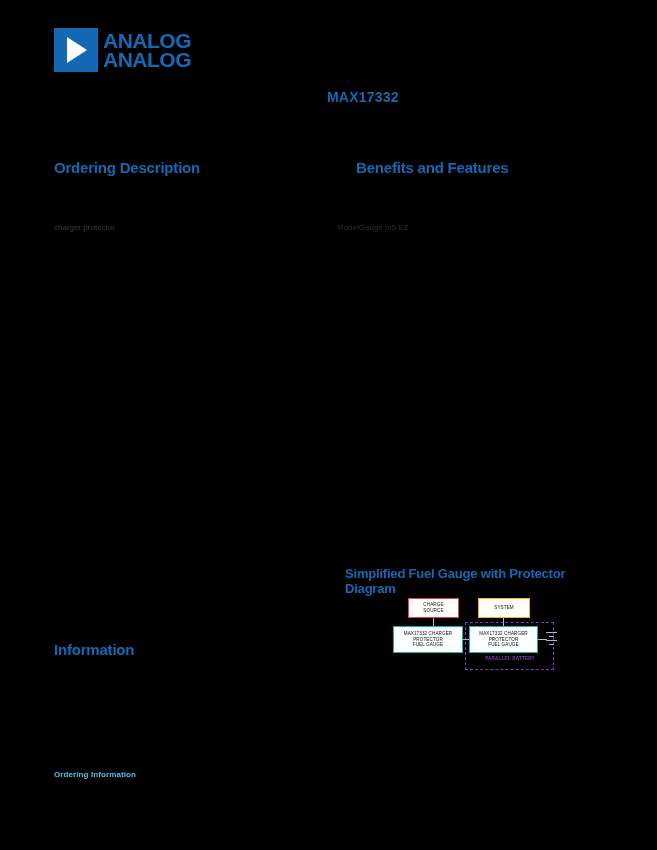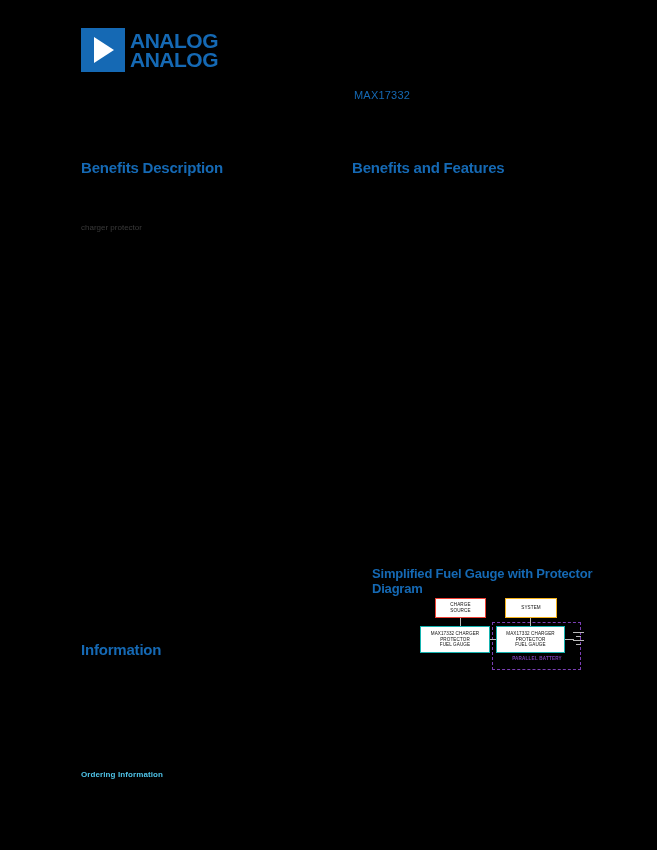--- a/index.html
+++ b/index.html
@@ -14,21 +14,20 @@
     position: relative;
     overflow: hidden;
     font-family: "Liberation Sans", sans-serif;
     color: #1a1a1a;
   }
 
   .page {
     position: absolute;
     inset: 0;
     background: #000000;
-    margin-left: 27px;
   }
 
   
   .logo {
     position: absolute;
     left: 54px;
     top: 28px;
     display: flex;
     align-items: center;
     gap: 5px;
@@ -59,39 +58,39 @@
     color: #1569b4;
     font-size: 21px;
   }
   .logo-text span { display: block; white-space: nowrap; }
 
   
   .partno {
     position: absolute;
     left: 327px;
     top: 89px;
-    font-size: 11px;
-    font-weight: 400;
+    font-size: 14px;
+    font-weight: 700;
     color: #1569b4;
     letter-spacing: 0.2px;
     line-height: 1.15;
     white-space: pre-line;
   }
 
   
   .h-section {
     position: absolute;
     font-size: 15px;
     font-weight: 700;
     color: #1569b4;
     letter-spacing: -0.2px;
     white-space: nowrap;
   }
   #h-general-description { left: 54px; top: 159px; }
-  #h-benefits-features  { left: 325px; top: 159px; text-align: center; }
+  #h-benefits-features  { left: 356px; top: 159px; text-align: center; }
   #h-applications       { left: 54px; top: 641px; }
 
   .h-diagram {
     position: absolute;
     left: 345px;
     top: 566px;
     width: 225px;
     font-size: 13px;
     font-weight: 700;
     color: #1569b4;
@@ -226,32 +225,35 @@
       <div class="tri"></div>
     </div>
     <div class="logo-text">
       <span>ANALOG</span>
       <span>ANALOG</span>
     </div>
   </div>
 
   <div class="partno">MAX17332</div>
 
-  <div class="h-section" id="h-general-description">Benefits Description</div>
+  <div class="h-section" id="h-general-description">Ordering Description</div>
 
   <div class="h-section" id="h-benefits-features">Benefits and Features</div>
 
   <div class="h-section" id="h-applications">Information</div>
 
   <div class="h-diagram">Simplified Fuel Gauge with Protector Diagram</div>
 
   <div class="body-text" id="gd-para">
     <span class="frag-a">charger protector</span>
   </div>
 
+  <div class="body-text" id="bf-para">
+    <span>ModelGauge m5 EZ</span>
+  </div>
 
   <div class="body-text" id="app-para"></div>
 
   <div class="order-link">Ordering Information</div>
 
   <div class="diagram">
 
     <div id="parallel-battery-group"></div>
 
     <div class="wire" id="wire-cs-down"></div>

